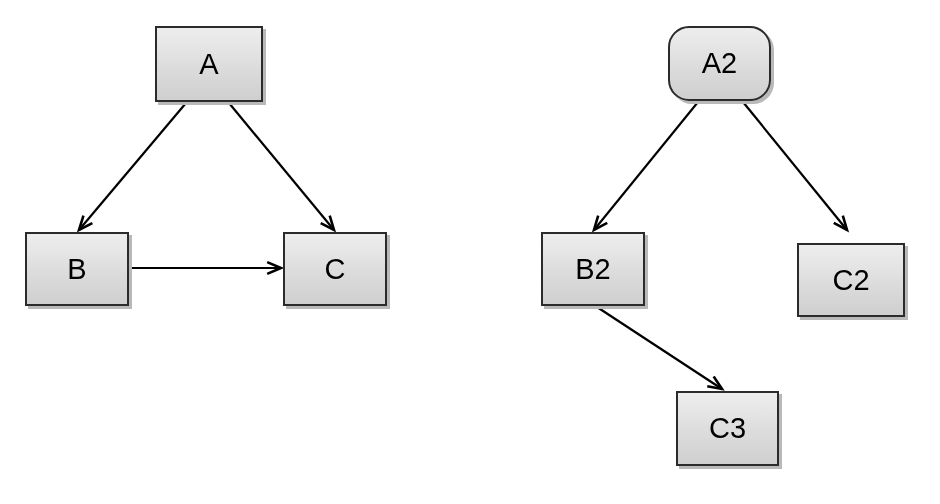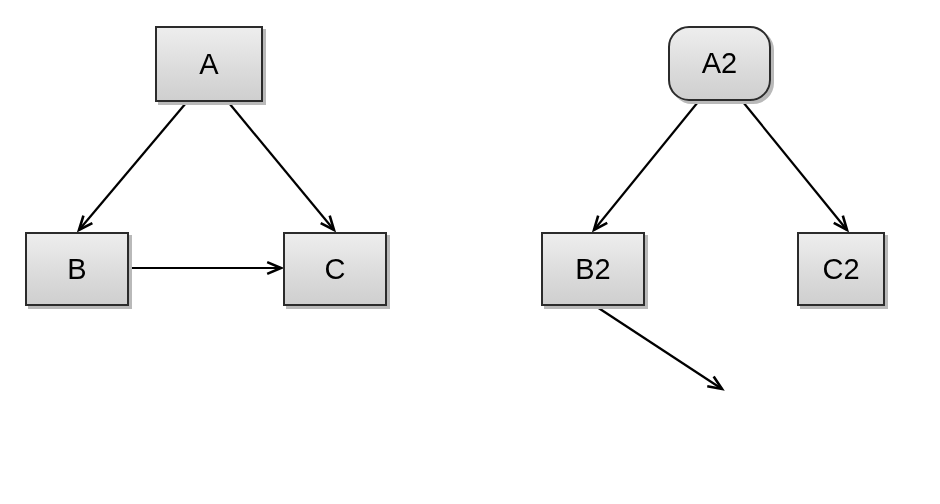--- a/index.html
+++ b/index.html
@@ -88,18 +88,21 @@
   </div>
 
   <div class="node" id="node-A2" style="left: 668px; top: 26px; width: 103px; height: 75px; border-radius: 21px;">
     <span class="node-label">A2</span>
   </div>
 
   <div class="node" id="node-B2" style="left: 541px; top: 232px; width: 104px; height: 74px;">
     <span class="node-label">B2</span>
   </div>
 
-  <div class="node" id="node-C2" style="left: 797px; top: 232px; width: 88px; height: 74px;">
+  <div class="node" id="node-C2" style="left: 797px; top: 243px; width: 108px; height: 74px;">
     <span class="node-label">C2</span>
   </div>
 
+  <div class="node" id="node-C3" style="left: 676px; top: 391px; width: 103px; height: 75px;">
+    <span class="node-label">C3</span>
+  </div>
 
 </div>
 
 </body></html>

